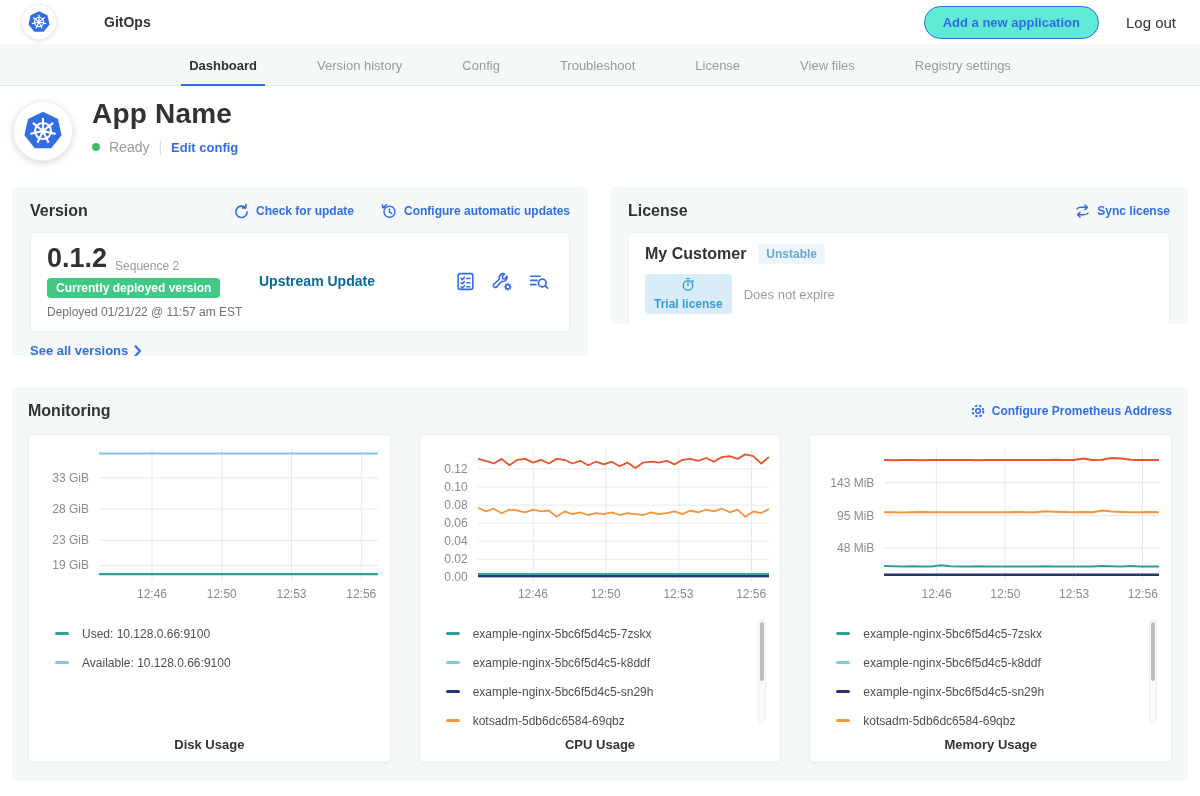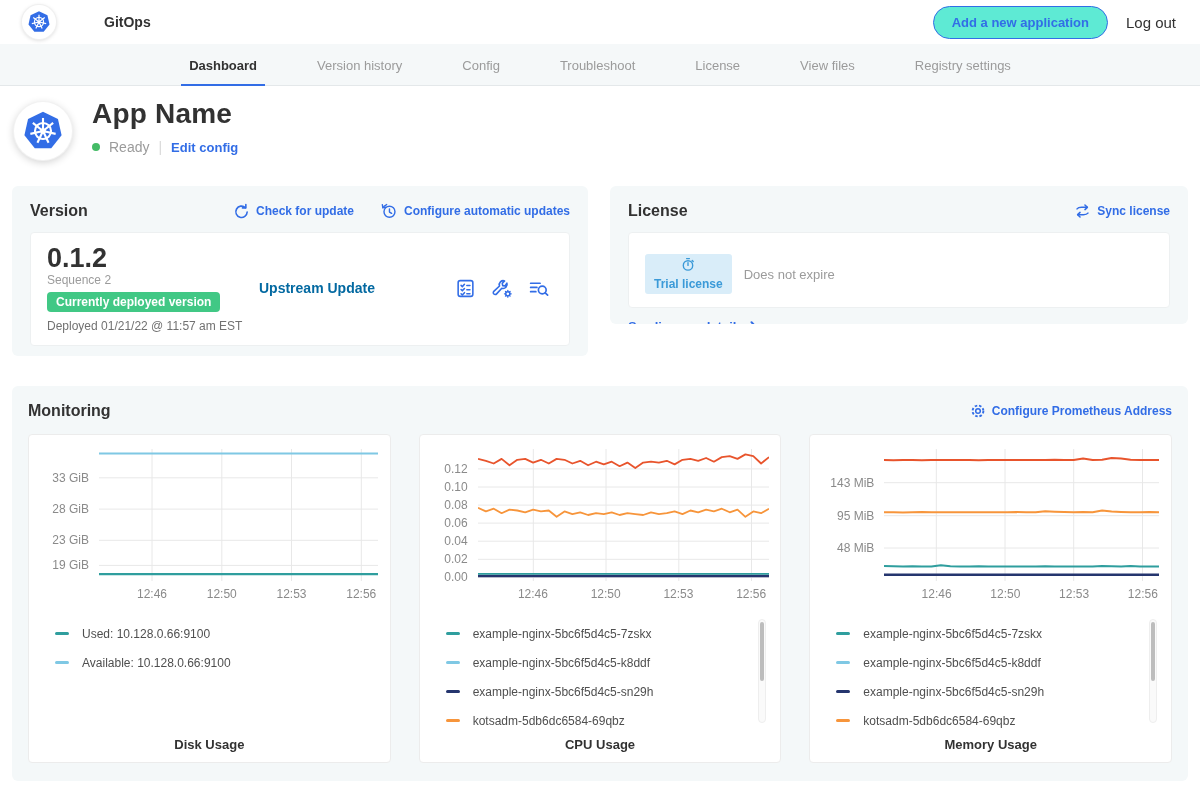--- a/index.html
+++ b/index.html
@@ -13,21 +13,21 @@
   .topnav { height:44px; display:flex; align-items:center; padding:0 24px 0 22px; background:#fff; }
   .topnav-logo { width:34px; height:34px; border-radius:50%; background:#fff;
     box-shadow:0 0 0 1px #f0f0f0, 0 1px 4px rgba(0,0,0,.18); display:flex; align-items:center; justify-content:center; margin-right:32px; }
   .nav-tab { height:44px; display:flex; align-items:center; padding:0 16px; margin-right:14px;
     font-size:14px; font-weight:700; color:#323232; position:relative; cursor:pointer; }
   .nav-tab.active::after { content:""; position:absolute; left:2px; right:2px; bottom:0; height:3px;
     background:#326de6; border-radius:2px; }
   .topnav-right { margin-left:auto; display:flex; align-items:center; gap:18px; }
   .pill-btn { border:1px solid #326de6; color:#326de6; background:#5eead4; border-radius:999px;
     font-size:13px; font-weight:700; padding:8px 18px; cursor:pointer; font-family:inherit; }
-  .logout { font-size:15px; color:#323232; cursor:pointer; }
+  .logout { font-size:15px; color:#323232; cursor:pointer;margin-left:9px; }
   
   .subnav { height:42px; background:#f5f8f9; border-bottom:1px solid #e4e8ea;
     display:flex; justify-content:center; gap:56px; }
   .subnav-tab { display:flex; align-items:center; height:42px; font-size:13px; color:#9b9b9b;
     position:relative; cursor:pointer; padding:0 2px; }
   .subnav-tab.active { color:#323232; font-weight:700; }
   .subnav-tab.active::after { content:""; position:absolute; left:-6px; right:-6px; bottom:0;
     height:2px; background:#326de6; }
   
   .app-header { display:flex; align-items:flex-start; padding:12px 0 0 14px; height:94px; }
@@ -45,21 +45,21 @@
   .cards-row { display:flex; gap:22px; padding:0 12px; align-items:flex-start; margin-top:6px; }
   .panel { background:#f4f8f9; border-radius:6px; padding:14px 18px 12px; overflow:hidden; }
   .panel-head { display:flex; align-items:center; height:22px; }
   .panel-title { font-size:16px; font-weight:700; color:#323232; }
   .head-links { margin-left:auto; display:flex; gap:26px; align-items:center; }
   .white-box { background:#fff; border:1px solid #edf0f1; border-radius:4px; margin-top:10px; }
   
   .version-panel { width:576px; height:170px; }
   .version-box { padding:10px 16px 12px; display:flex; align-items:center; }
   .version-col1 { width:212px; }
-  .version-line { display:flex; align-items:flex-start; gap:0;flex-direction:column; }
+  .version-line { display:flex; align-items:flex-end; gap:8px; }
   .version-number { font-size:27px; font-weight:700; color:#323232; line-height:30px; }
   .sequence { font-size:12px; color:#9b9b9b; }
   .deployed-badge { display:inline-block; margin-top:5px; background:#41c885; color:#fff;
     font-size:12px; font-weight:700; padding:3px 9px; border-radius:4px; }
   .deployed-at { margin-top:7px; font-size:12px; color:#717171; }
   .upstream { flex:1; font-size:14px; font-weight:700; color:#0369a1; }
   .version-icons { display:flex; gap:15px; align-items:center; padding-right:4px; }
   .vicon { cursor:pointer; display:flex; }
   .see-link { margin-top:10px; }
   
@@ -250,20 +250,24 @@
             <path d="M3.2 6.2 C4.4 4.6 6 4.6 8 4.6 H14"></path>
               <path d="M11.6 2.2 14.2 4.6 11.6 7"></path>
             <path d="M14.8 10.8 C13.6 12.4 12 12.4 10 12.4 H4"></path>
               <path d="M6.4 14.8 3.8 12.4 6.4 10"></path>
           </svg>
           <span>Sync license</span>
         </span>
       </div>
     </div>
     <div class="white-box license-box">
+      <div class="cust-row">
+        <span class="cust-name">My Customer</span>
+        <span class="badge-unstable">Unstable</span>
+      </div>
       <div class="lic-row">
         <span class="badge-trial">
           <svg class="icon" width="14" height="15" viewBox="0 0 14 15" fill="none" stroke="currentColor" stroke-width="1.4" stroke-linecap="round">
             <circle cx="7" cy="8.4" r="4.7"></circle>
               <path d="M7 8.4V5.8"></path>
               <path d="M5.6 1.6h2.8"></path>
               <path d="M11.2 3.6l1 1"></path>
           </svg>
           <span>Trial license</span>
         </span>

